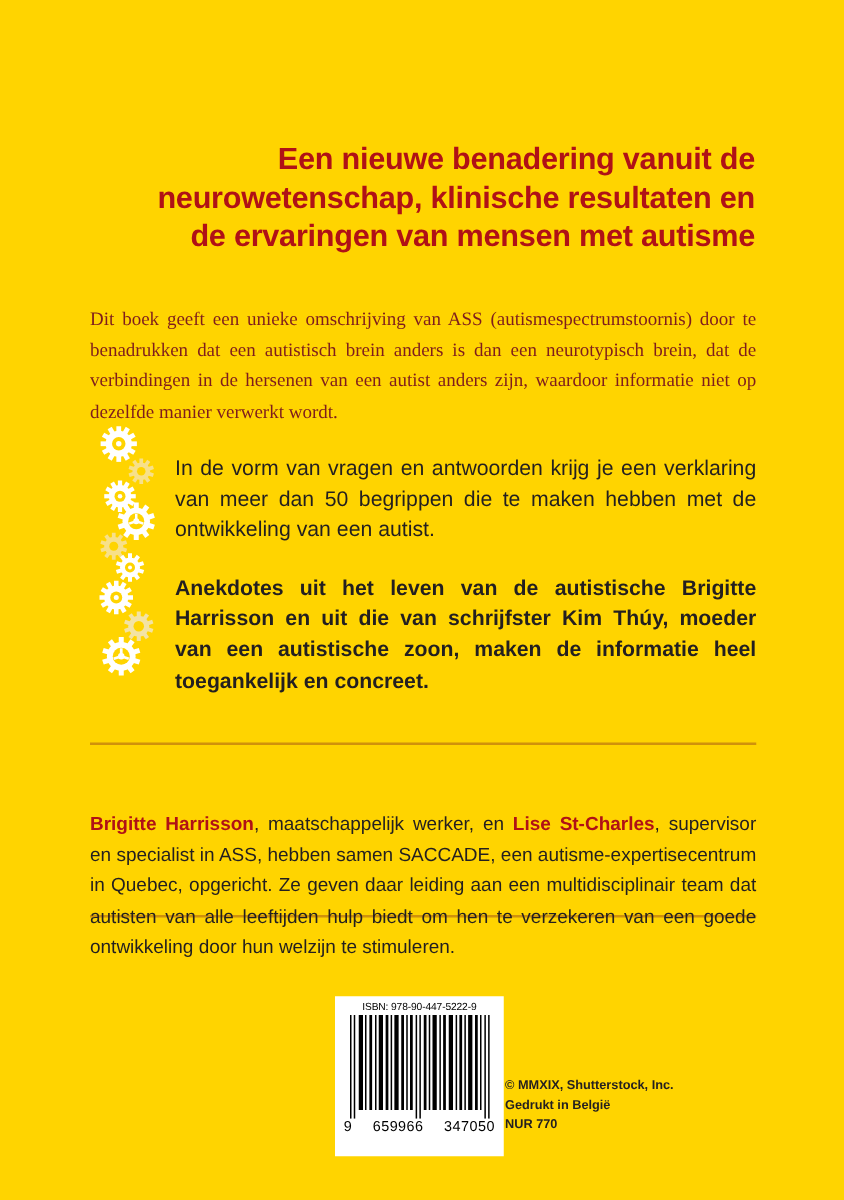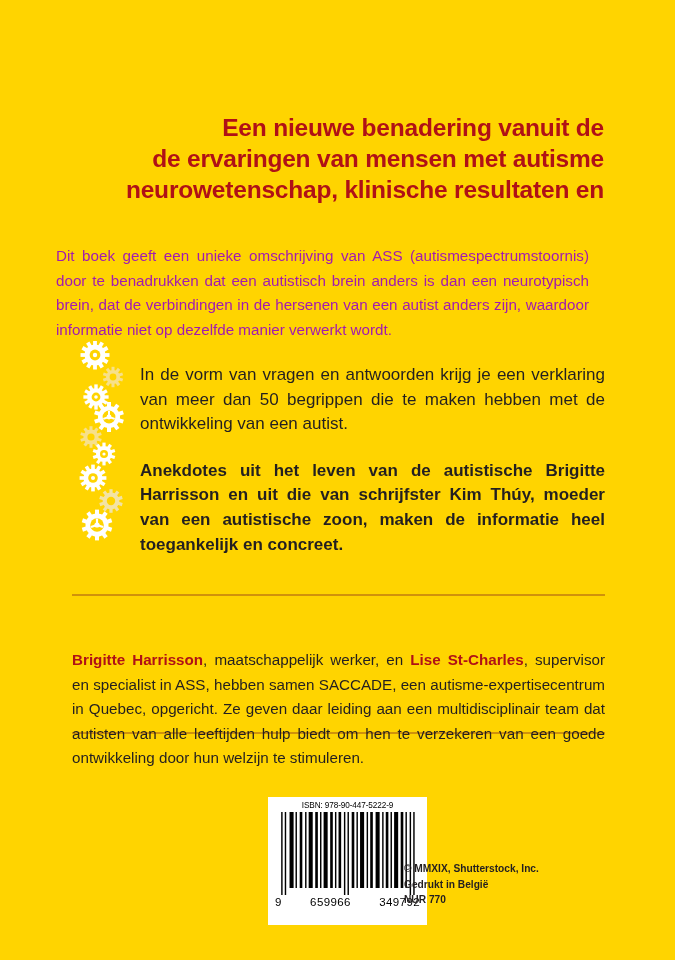--- a/index.html
+++ b/index.html
@@ -32,27 +32,28 @@
     font-weight: bold;
     font-size: 24.5px;
     line-height: 31px;
     letter-spacing: -0.2px;
   }
   .headline div { white-space: nowrap; }
 
   
   .intro {
     position: absolute;
-    left: 56px;
+    left: 72px;
     top: 229px;
     width: 533px;
-    color: #a21caf;
+    color: #7f1d1d;
     font-size: 15.2px;
     line-height: 24.6px;
     text-align: justify;
+    font-family: Liberation Serif, serif;
   }
 
   
   .gear-col {
     position: absolute;
     left: 78px;
     top: 341px;
     width: 56px;
     height: 202px;
   }
@@ -101,21 +102,21 @@
   .bio b {
     color: #B01116;
     font-weight: bold;
   }
 
   
   .barcode-box {
     position: absolute;
     left: 268px;
     top: 797px;
-    width: 159px;
+    width: 135px;
     height: 128px;
     background: #ffffff;
     padding: 4px 6px 2px 6px;
     box-sizing: border-box;
   }
   .isbn-text {
     font-size: 8.2px;
     color: #000;
     text-align: center;
     font-family: "Liberation Sans", sans-serif;
@@ -149,22 +150,22 @@
     font-weight: bold;
   }
 </style>
 </head>
 <body>
 
 <div class="cover">
 
   <div class="headline">
     <div>Een nieuwe benadering vanuit de</div>
+    <div>neurowetenschap, klinische resultaten en</div>
     <div>de ervaringen van mensen met autisme</div>
-    <div>neurowetenschap, klinische resultaten en</div>
   </div>
 
   <p class="intro">Dit boek geeft een unieke omschrijving van ASS (autismespectrumstoornis) door te benadrukken dat een autistisch brein anders is dan een neurotypisch brein, dat de verbindingen in de hersenen van een autist anders zijn, waardoor informatie niet op dezelfde manier verwerkt wordt.</p>
 
   <div class="gear-col">
     <svg width="56" height="202" viewBox="0 0 56 202" xmlns="http://www.w3.org/2000/svg">
       <g fill="#FFFFFF">
 
         <g transform="translate(17,14)">
           <g>
@@ -389,21 +390,21 @@
         <rect x="100.5" y="0" width="3.4" height="76"></rect>
         <rect x="106" y="0" width="2.2" height="76"></rect>
         <rect x="110" y="0" width="1.2" height="76"></rect>
         <rect x="113.5" y="0" width="1.2" height="83"></rect>
         <rect x="116.5" y="0" width="1.2" height="83"></rect>
       </g>
     </svg>
     <div class="barcode-digits">
       <span>9</span>
       <span>659966</span>
-      <span>349792</span>
+      <span>347050</span>
     </div>
   </div>
 
   <div class="colophon">
     <div>© MMXIX, Shutterstock, Inc.</div>
     <div>Gedrukt in België</div>
     <div>NUR 770</div>
   </div>
 
 </div>

